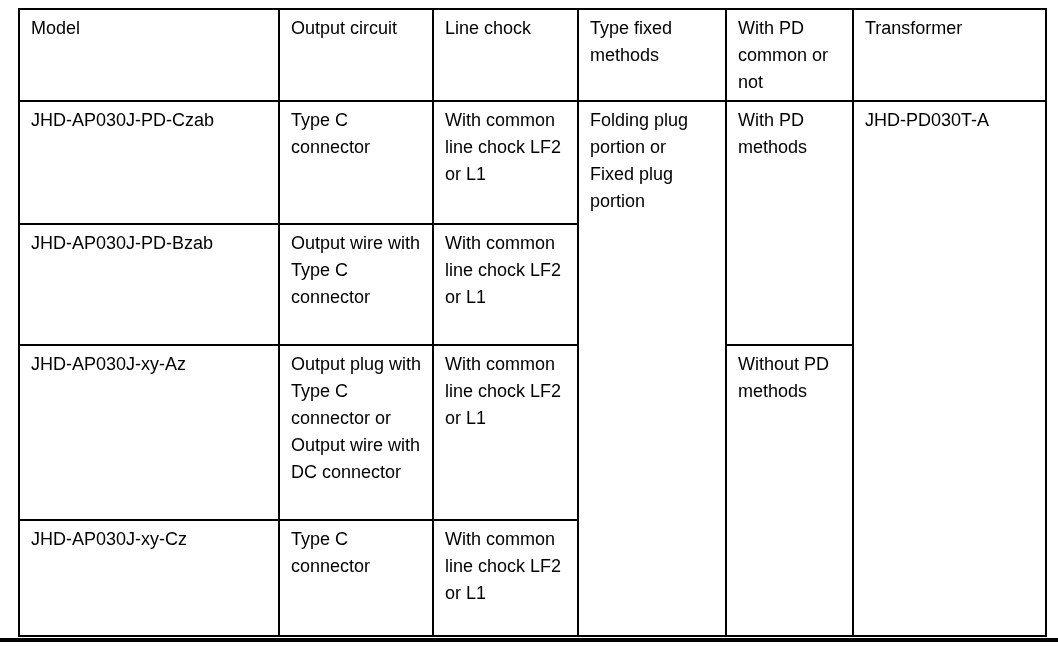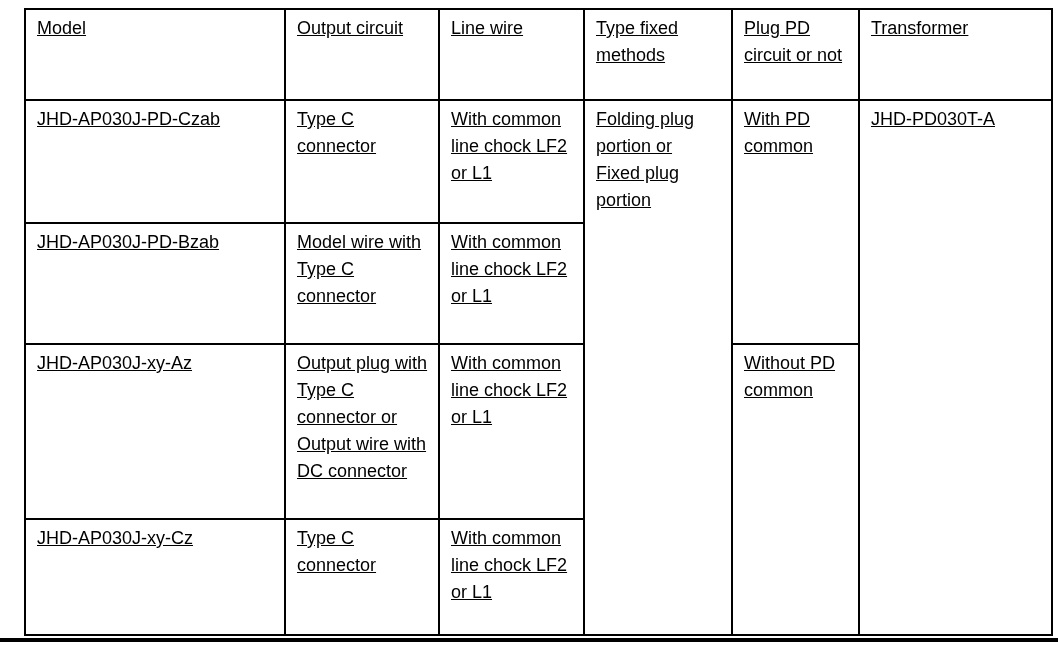--- a/index.html
+++ b/index.html
@@ -10,25 +10,24 @@
   }
   .page {
     position: relative;
     width: 1058px;
     height: 646px;
     background: #ffffff;
     overflow: hidden;
   }
   table.spec-table {
     position: absolute;
-    left: 24px;
+    left: 18px;
     top: 8px;
     border-collapse: collapse;
     table-layout: fixed;
-    text-decoration: underline;
   }
   table.spec-table td {
     border: 2px solid #000000;
     vertical-align: top;
     text-align: left;
     font-size: 18px;
     line-height: 27px;
     font-weight: normal;
     color: #000000;
     padding: 5px 10px 4px 11px;
@@ -62,46 +61,46 @@
       <col style="width:145px">
       <col style="width:148px">
       <col style="width:127px">
       <col style="width:193px">
     </colgroup>
 
     <tbody>
         <tr style="height:91px">
       <td class="col-model">Model</td>
       <td class="col-output">Output circuit</td>
-      <td class="col-chock">Line wire</td>
+      <td class="col-chock">Line chock</td>
       <td class="col-plug">Type fixed methods</td>
-      <td class="col-pd">Plug PD circuit or not</td>
+      <td class="col-pd">With PD common or not</td>
       <td class="col-transformer">Transformer</td>
     </tr>
 
     <tr style="height:123px">
       <td class="col-model">JHD-AP030J-PD-Czab</td>
       <td class="col-output">Type C connector</td>
       <td class="col-chock">With common line chock LF2 or L1</td>
       <td class="col-plug" rowspan="4">Folding plug portion or Fixed plug portion</td>
-      <td class="col-pd" rowspan="2">With PD common</td>
+      <td class="col-pd" rowspan="2">With PD methods</td>
       <td class="col-transformer" rowspan="4">JHD-PD030T-A</td>
     </tr>
 
     <tr style="height:121px">
       <td class="col-model">JHD-AP030J-PD-Bzab</td>
-      <td class="col-output">Model wire with Type C connector</td>
+      <td class="col-output">Output wire with Type C connector</td>
       <td class="col-chock">With common line chock LF2 or L1</td>
     </tr>
 
     <tr style="height:175px">
       <td class="col-model">JHD-AP030J-xy-Az</td>
       <td class="col-output">Output plug with Type C connector or Output wire with DC connector</td>
       <td class="col-chock">With common line chock LF2 or L1</td>
-      <td class="col-pd" rowspan="2">Without PD common</td>
+      <td class="col-pd" rowspan="2">Without PD methods</td>
     </tr>
 
     <tr style="height:116px">
       <td class="col-model">JHD-AP030J-xy-Cz</td>
       <td class="col-output">Type C connector</td>
       <td class="col-chock">With common line chock LF2 or L1</td>
     </tr>
   </tbody>
     </table>
 

